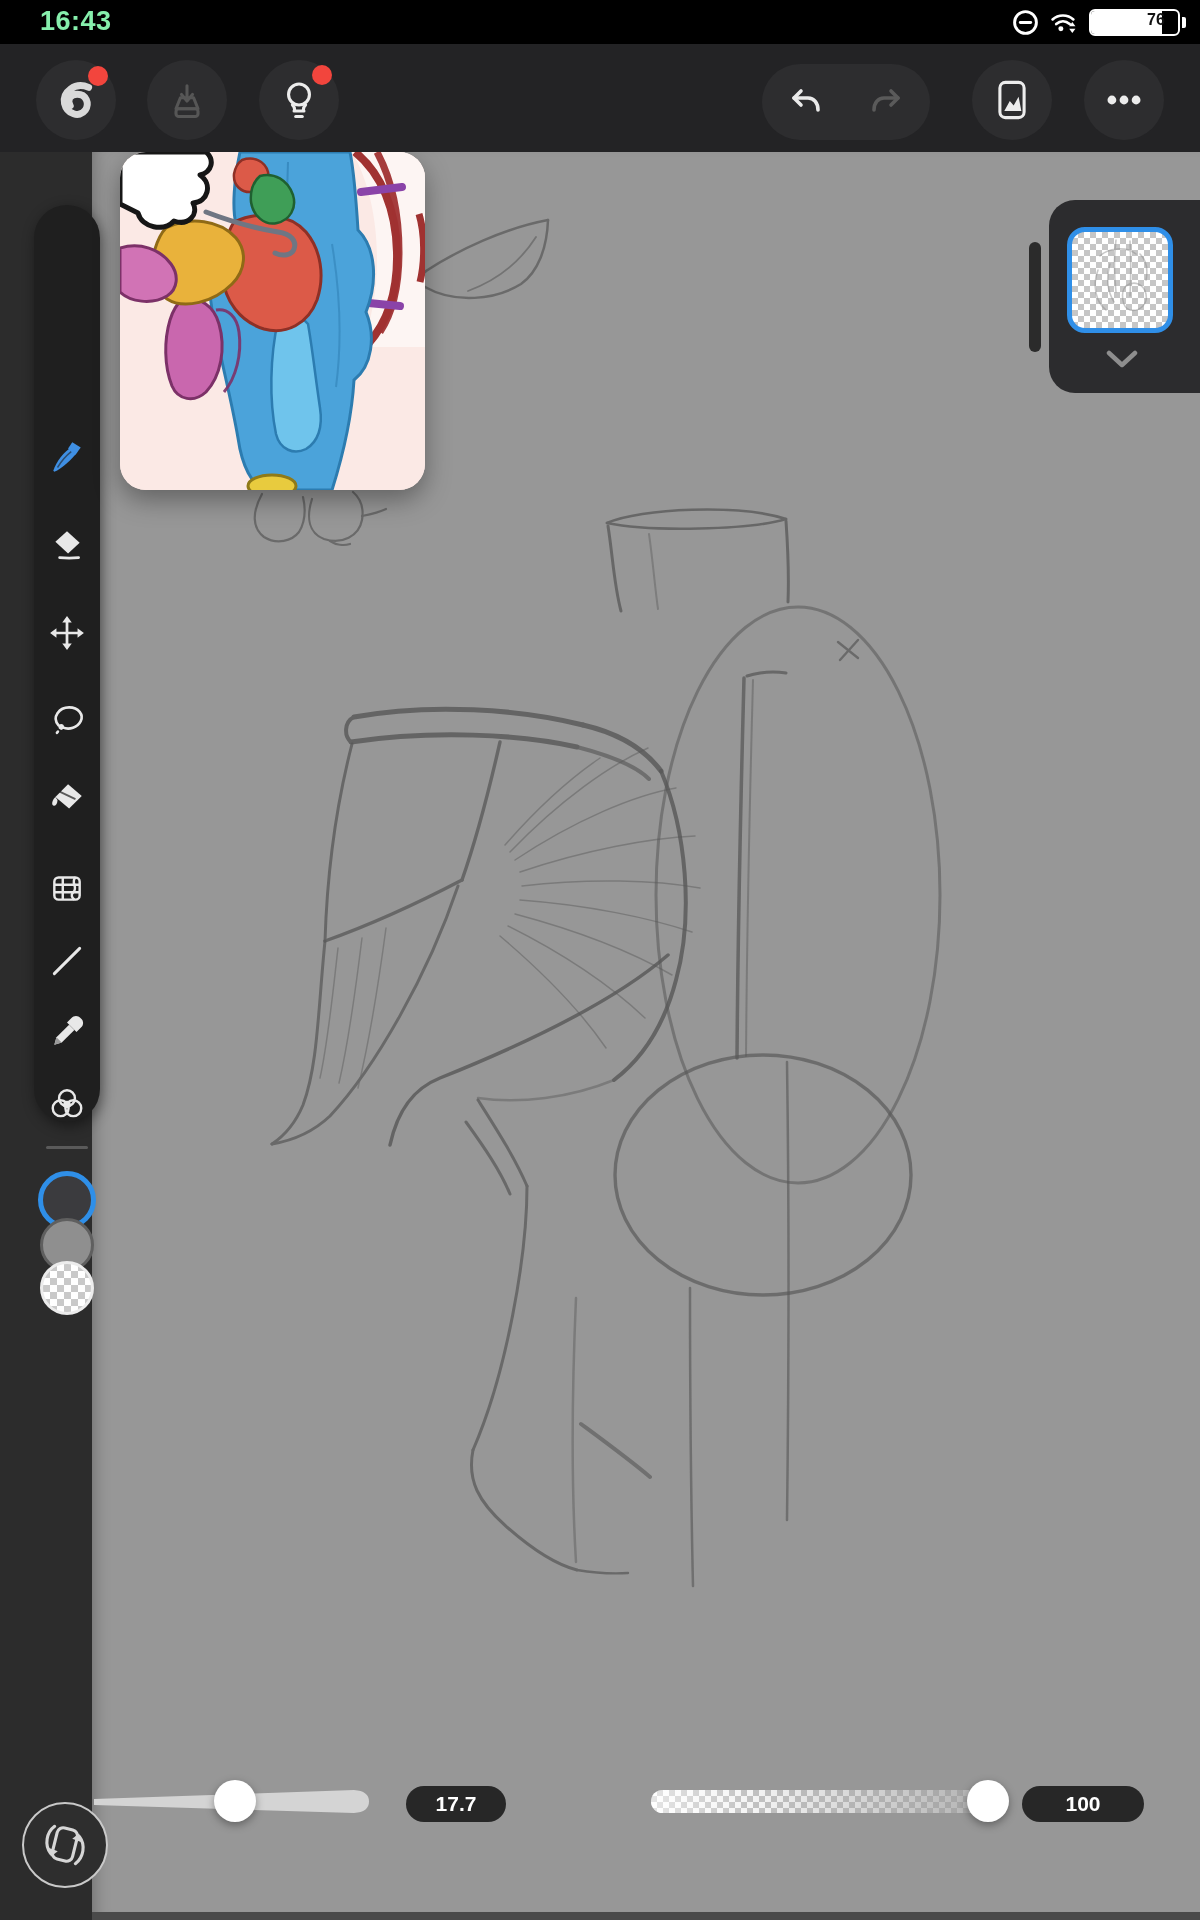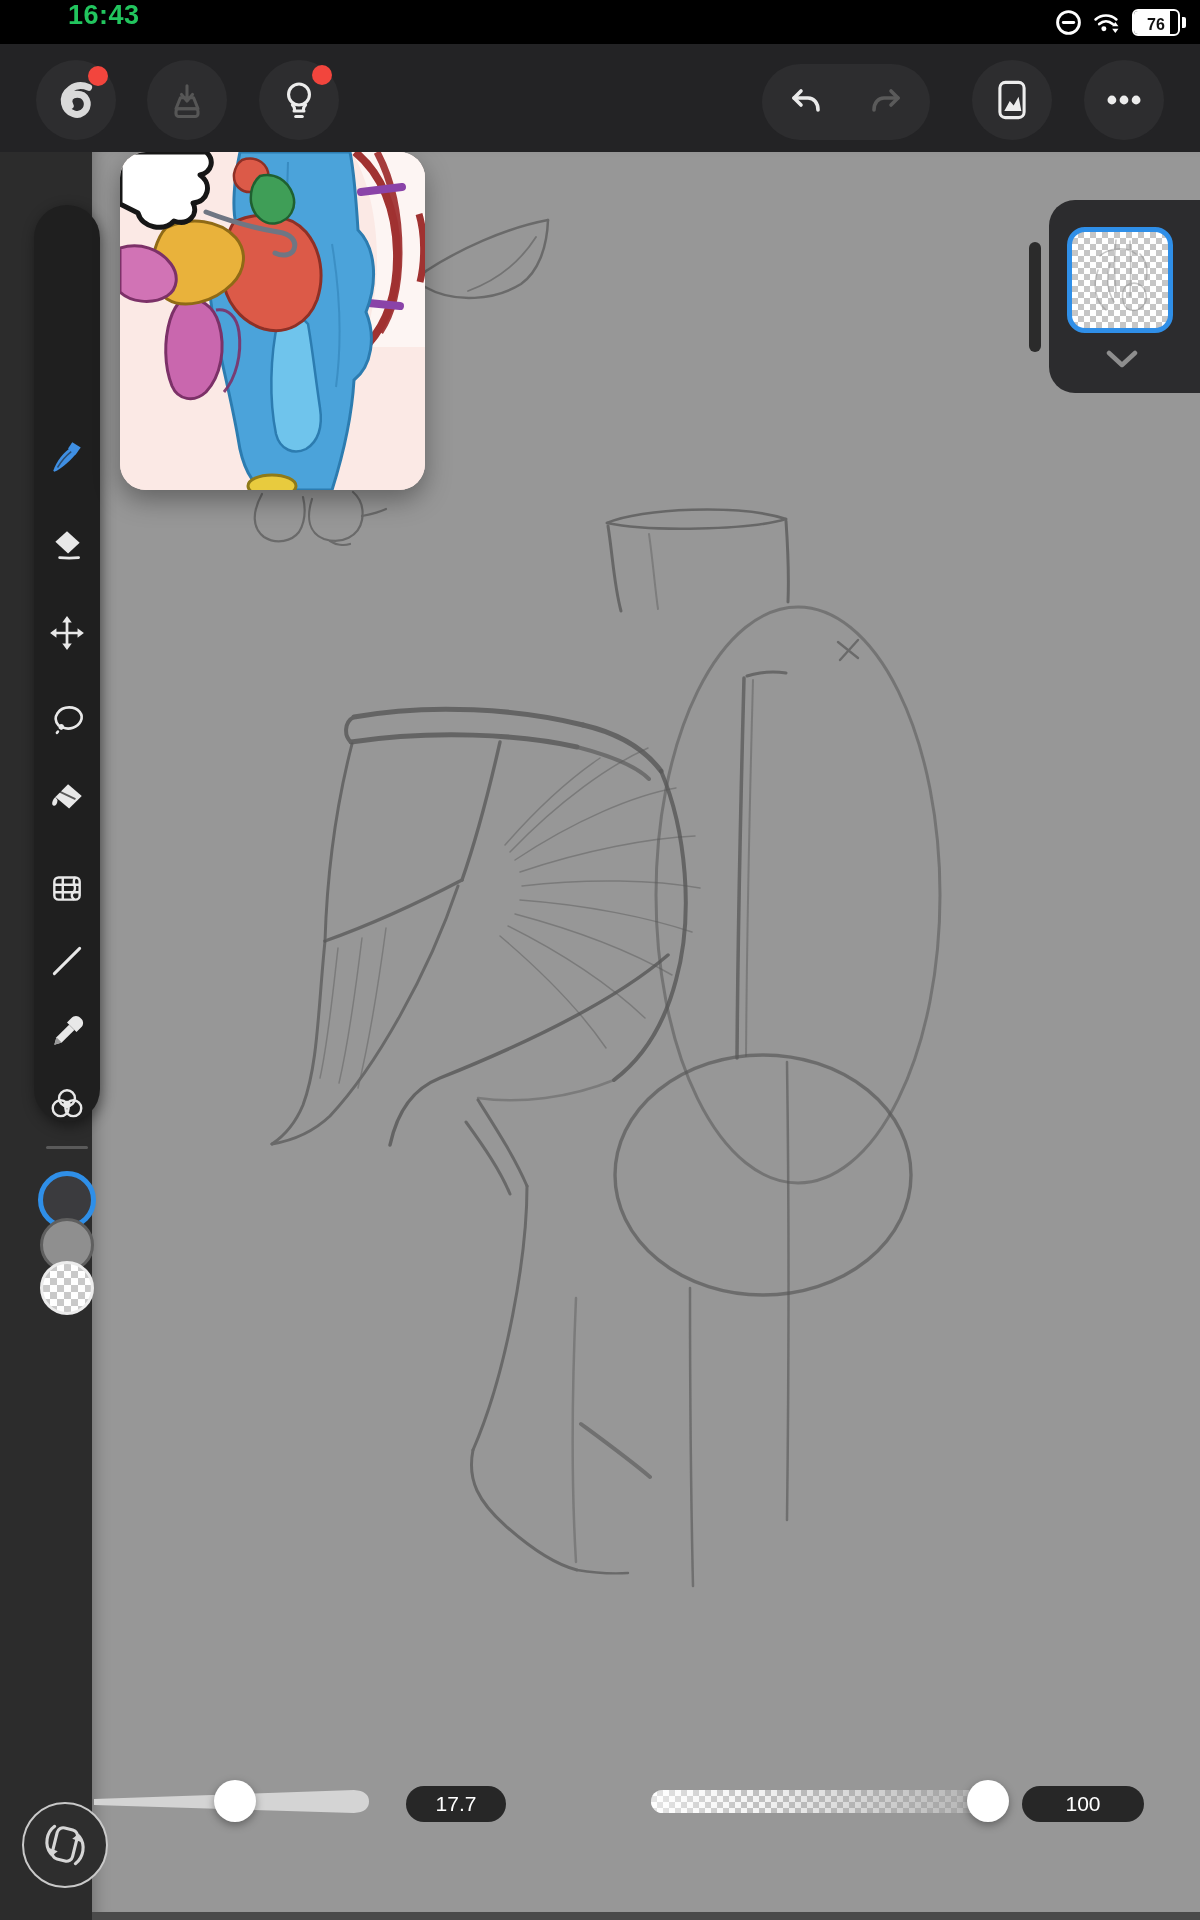--- a/index.html
+++ b/index.html
@@ -3,23 +3,23 @@
 <meta charset="utf-8">
 <style>
   html,body{margin:0;padding:0;}
   body{
     width:1200px;height:1920px;position:relative;overflow:hidden;
     background:#979797;font-family:"Liberation Sans", sans-serif;
     -webkit-font-smoothing:antialiased;
   }
   
   .status-bar{position:absolute;left:0;top:0;width:1200px;height:44px;background:#000;z-index:30;}
-  .status-time{position:absolute;left:40px;top:0;color:#22c55e;font-size:27px;font-weight:bold;letter-spacing:.5px;margin-left:28px;}
+  .status-time{position:absolute;left:40px;top:6px;color:#86efac;font-size:27px;font-weight:bold;letter-spacing:.5px;}
   .status-icons{position:absolute;right:14px;top:0;height:44px;display:flex;align-items:center;gap:10px;}
-  .battery{position:relative;width:44px;height:23px;border:2.5px solid #fff;border-radius:6px;display:flex;align-items:flex-end;justify-content:center;overflow:hidden;background:#000;}
+  .battery{position:relative;width:44px;height:23px;border:2.5px solid #fff;border-radius:6px;display:flex;align-items:flex-start;justify-content:center;overflow:hidden;background:#000;padding-left:43px;}
   .battery-fill{position:absolute;left:0;top:0;bottom:0;width:82%;background:#fff;}
   .battery-num{position:relative;z-index:2;font-size:16px;font-weight:bold;color:#111;}
   .battery-nub{width:4px;height:11px;background:#fff;border-radius:0 2px 2px 0;margin-left:-8px;}
   
   .toolbar{position:absolute;left:0;top:44px;width:1200px;height:108px;background:#232325;z-index:29;}
   .tb-btn{position:absolute;width:80px;height:80px;border-radius:50%;background:#2d2d2f;top:16px;display:flex;align-items:center;justify-content:center;}
   .tb-pill{position:absolute;left:762px;top:20px;width:168px;height:76px;border-radius:38px;background:#2d2d2f;display:flex;align-items:center;}
   .badge{position:absolute;width:20px;height:20px;border-radius:50%;background:#F2453D;}
   
   .left-strip{position:absolute;left:0;top:152px;width:92px;height:1768px;background:#2c2c2c;z-index:5;}
@@ -51,21 +51,21 @@
   
   .layers-panel{position:absolute;left:1049px;top:200px;width:160px;height:193px;background:#2c2c2e;border-radius:26px 0 0 26px;z-index:12;}
   .layer-thumb{position:absolute;left:18px;top:27px;width:106px;height:106px;border-radius:18px;border:5px solid #2F8FE8;overflow:hidden;box-sizing:border-box;}
   .layer-thumb-inner{position:absolute;inset:0;}
   .panel-chevron{position:absolute;left:54px;top:150px;width:38px;height:20px;}
   .scroll-pill{position:absolute;left:1029px;top:242px;width:12px;height:110px;border-radius:6px;background:#2b2b2b;z-index:11;}
   
   .rotate-btn{position:absolute;left:22px;top:1802px;width:86px;height:86px;border-radius:50%;background:#2e2e2e;border:2.5px solid #c9c9c9;box-sizing:border-box;z-index:15;display:flex;align-items:center;justify-content:center;}
   .size-slider-svg{position:absolute;left:92px;top:1780px;z-index:14;}
   .slider-knob{position:absolute;width:42px;height:42px;border-radius:50%;background:#fff;box-shadow:0 3px 9px rgba(0,0,0,.35);z-index:16;}
-  .value-chip{position:absolute;top:1786px;height:36px;border-radius:18px;background:#272727;color:#fff;display:flex;align-items:center;justify-content:center;font-size:21px;font-weight:normal;z-index:15;}
+  .value-chip{position:absolute;top:1786px;height:36px;border-radius:18px;background:#272727;color:#fff;display:flex;align-items:center;justify-content:center;font-size:21px;font-weight:bold;z-index:15;}
   .opacity-track{position:absolute;left:651px;top:1790px;width:339px;height:23px;border-radius:12px;z-index:14;overflow:hidden;}
   .opacity-track::after{content:"";position:absolute;inset:0;background:linear-gradient(90deg,rgba(255,255,255,.55),rgba(151,151,151,.1) 30%,rgba(151,151,151,.75));}
 </style>
 </head>
 <body>
 
 <div class="canvas"></div>
 
 <svg class="sketch-svg" width="1200" height="1920" viewBox="0 0 1200 1920">
   <g fill="none" stroke="#585858" stroke-linecap="round" stroke-linejoin="round">

